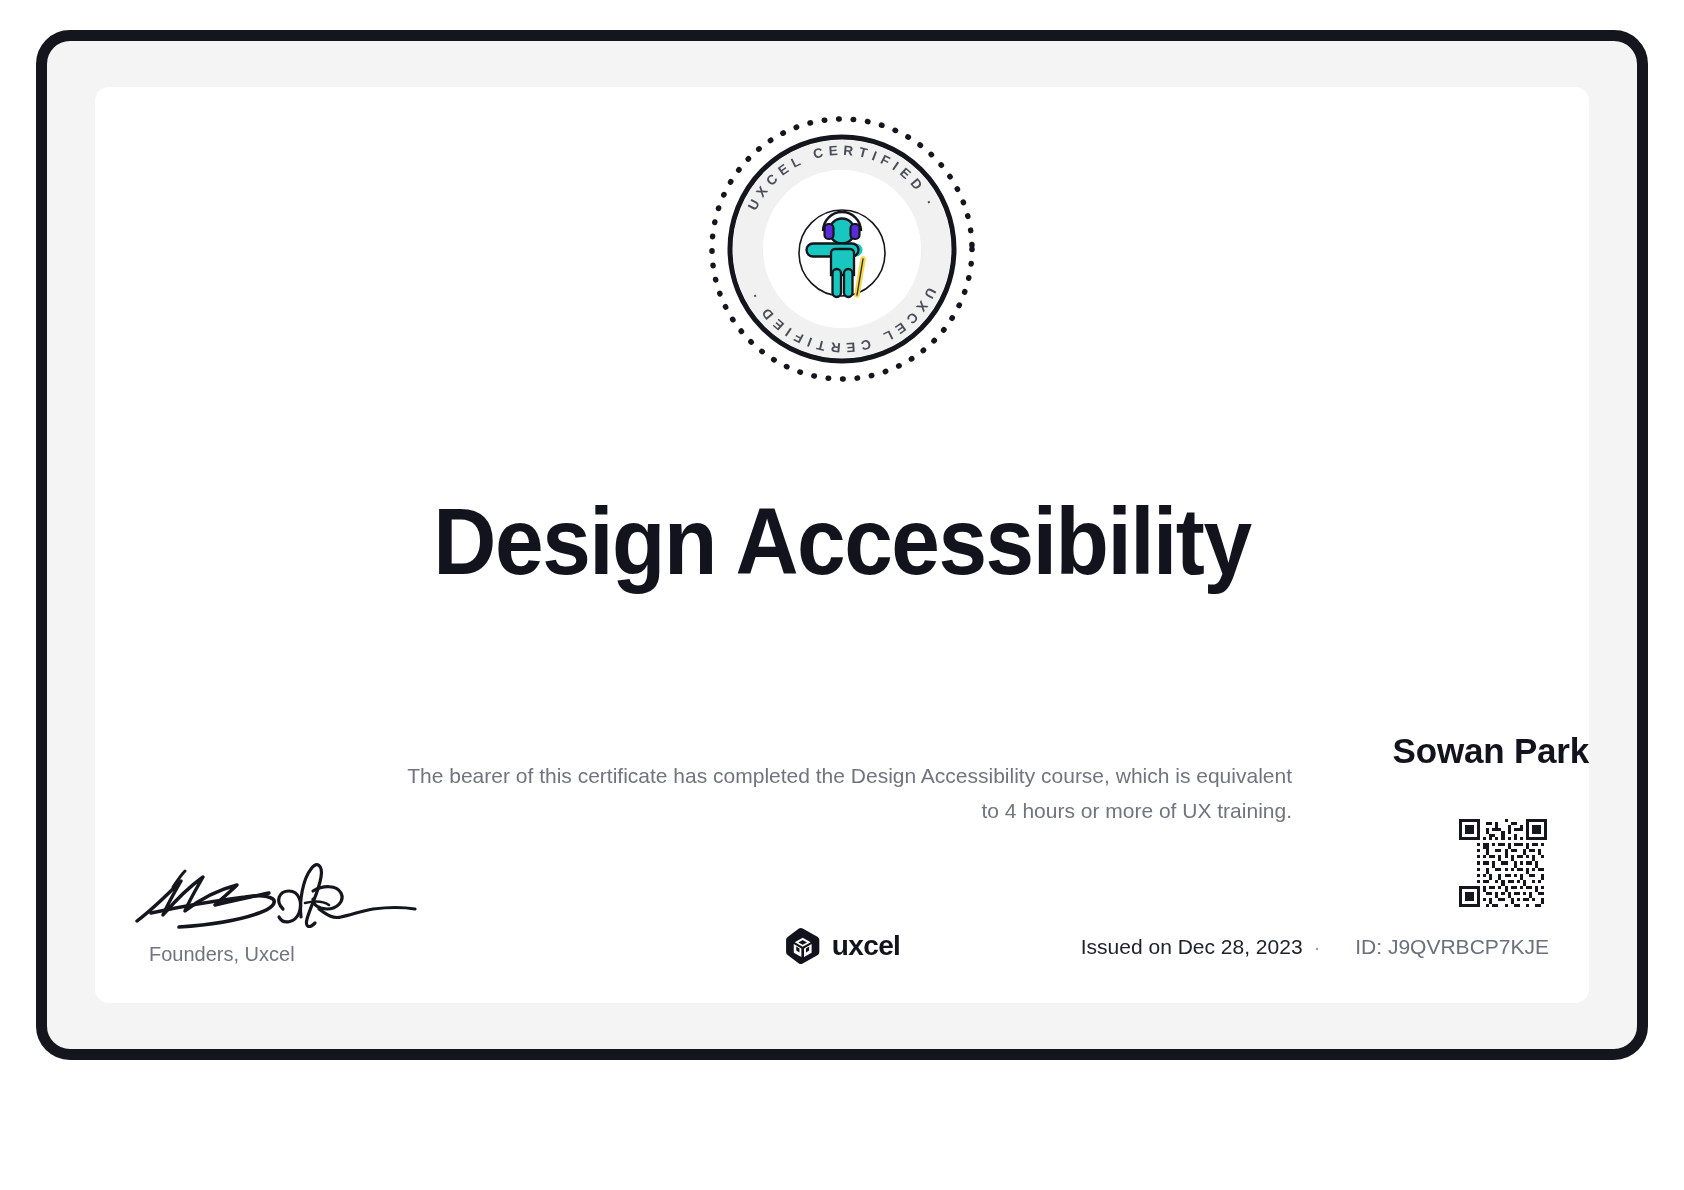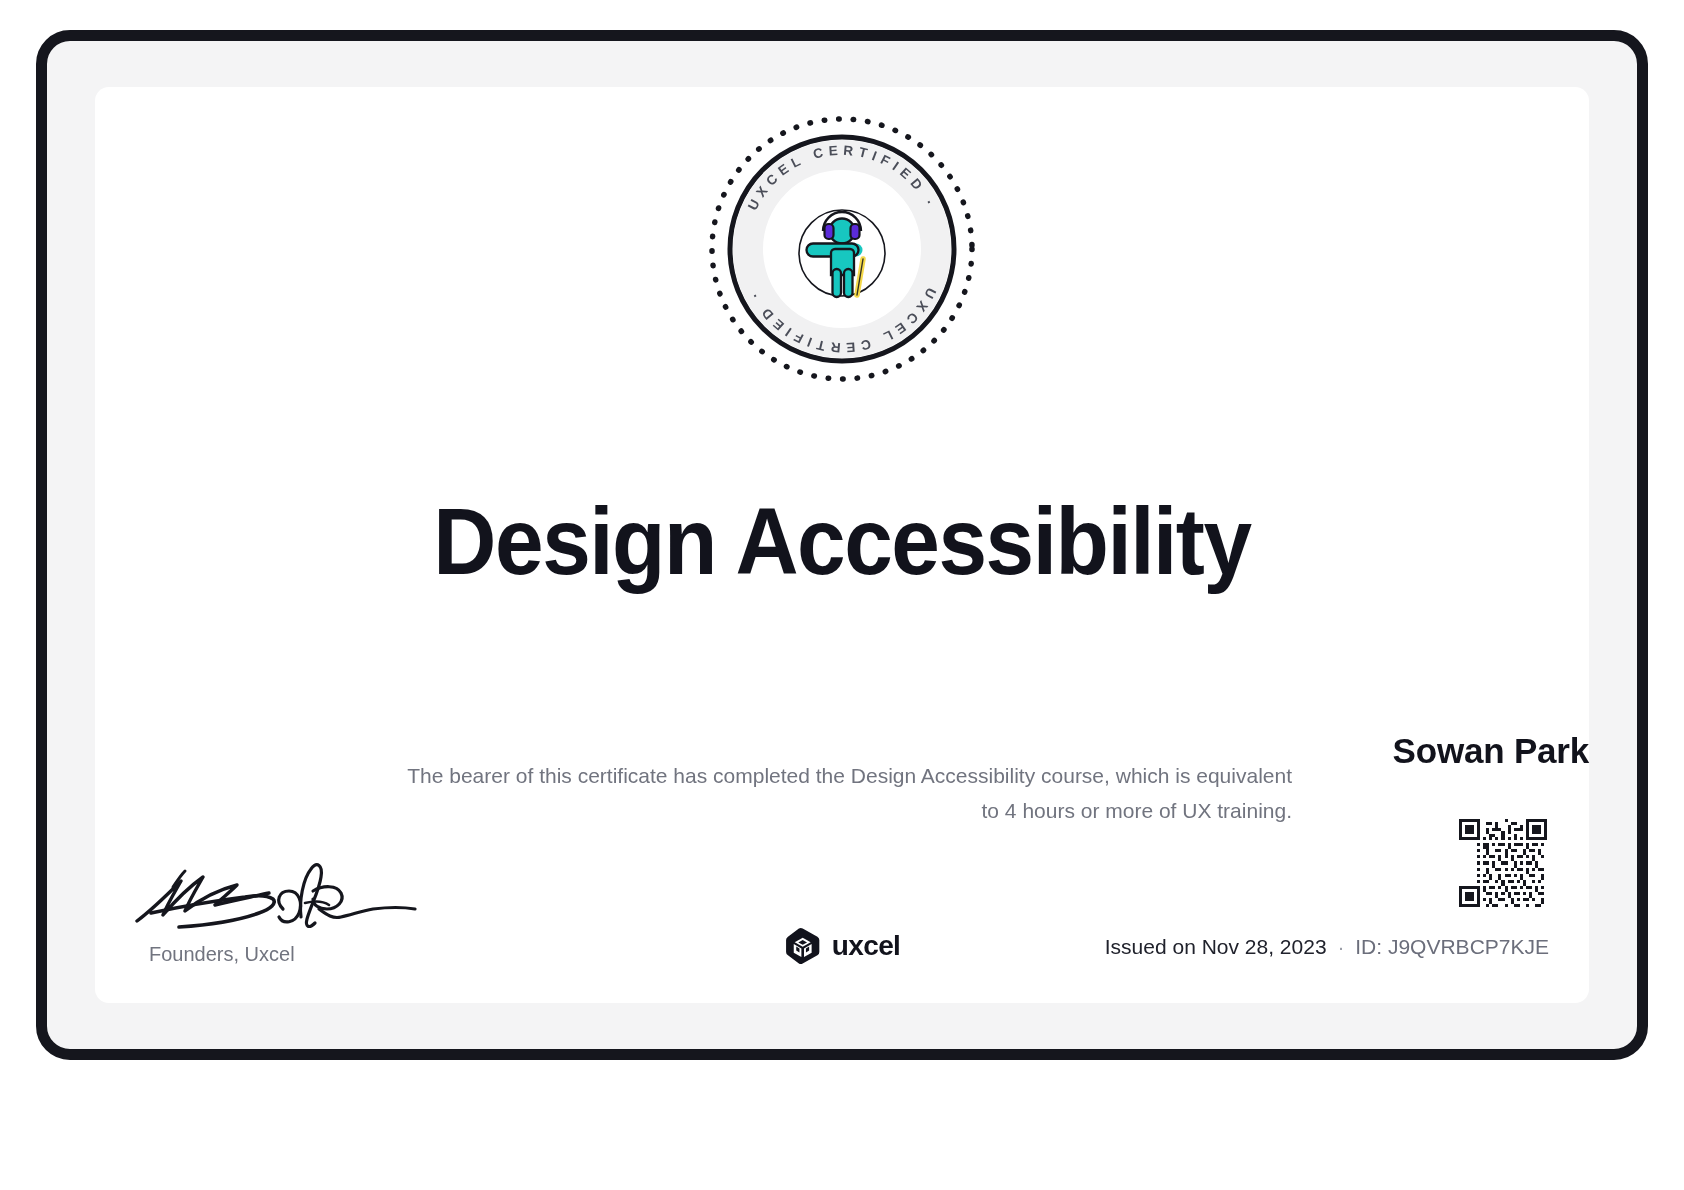--- a/index.html
+++ b/index.html
@@ -138,21 +138,21 @@
 
   .meta {
     position: absolute;
     right: 40px;
     bottom: 44px;
     font-size: 21px;
     color: #20222c;
     white-space: nowrap;
   }
   .meta .dot { color: #9b9ea8; padding: 0 5px; }
-  .meta .id { color: #6b6e7b; }
+  .meta .id { color: #6b6e7b; margin-left: 24px; }
 
   .qr {
     position: absolute;
     right: 42px;
     bottom: 96px;
     width: 88px;
     height: 88px;
   }
   .qr svg { display: block; width: 88px; height: 88px; }
 </style>
@@ -392,19 +392,19 @@
             <rect x="11" y="28" width="2" height="1"></rect>
           <rect x="15" y="28" width="1" height="1"></rect>
             <rect x="18" y="28" width="2" height="1"></rect>
           <rect x="22" y="28" width="1" height="1"></rect>
             <rect x="25" y="28" width="2" height="1"></rect>
         </g>
       </svg>
     </div>
 
     <div class="meta">
-      <span>Issued on Nov 28, 2023</span>
+      <span>Issued on Dec 28, 2023</span>
       <span class="dot">·</span>
       <span class="id">ID: J9QVRBCP7KJE</span>
     </div>
 
   </div>
 </div>
 
 </body></html>

